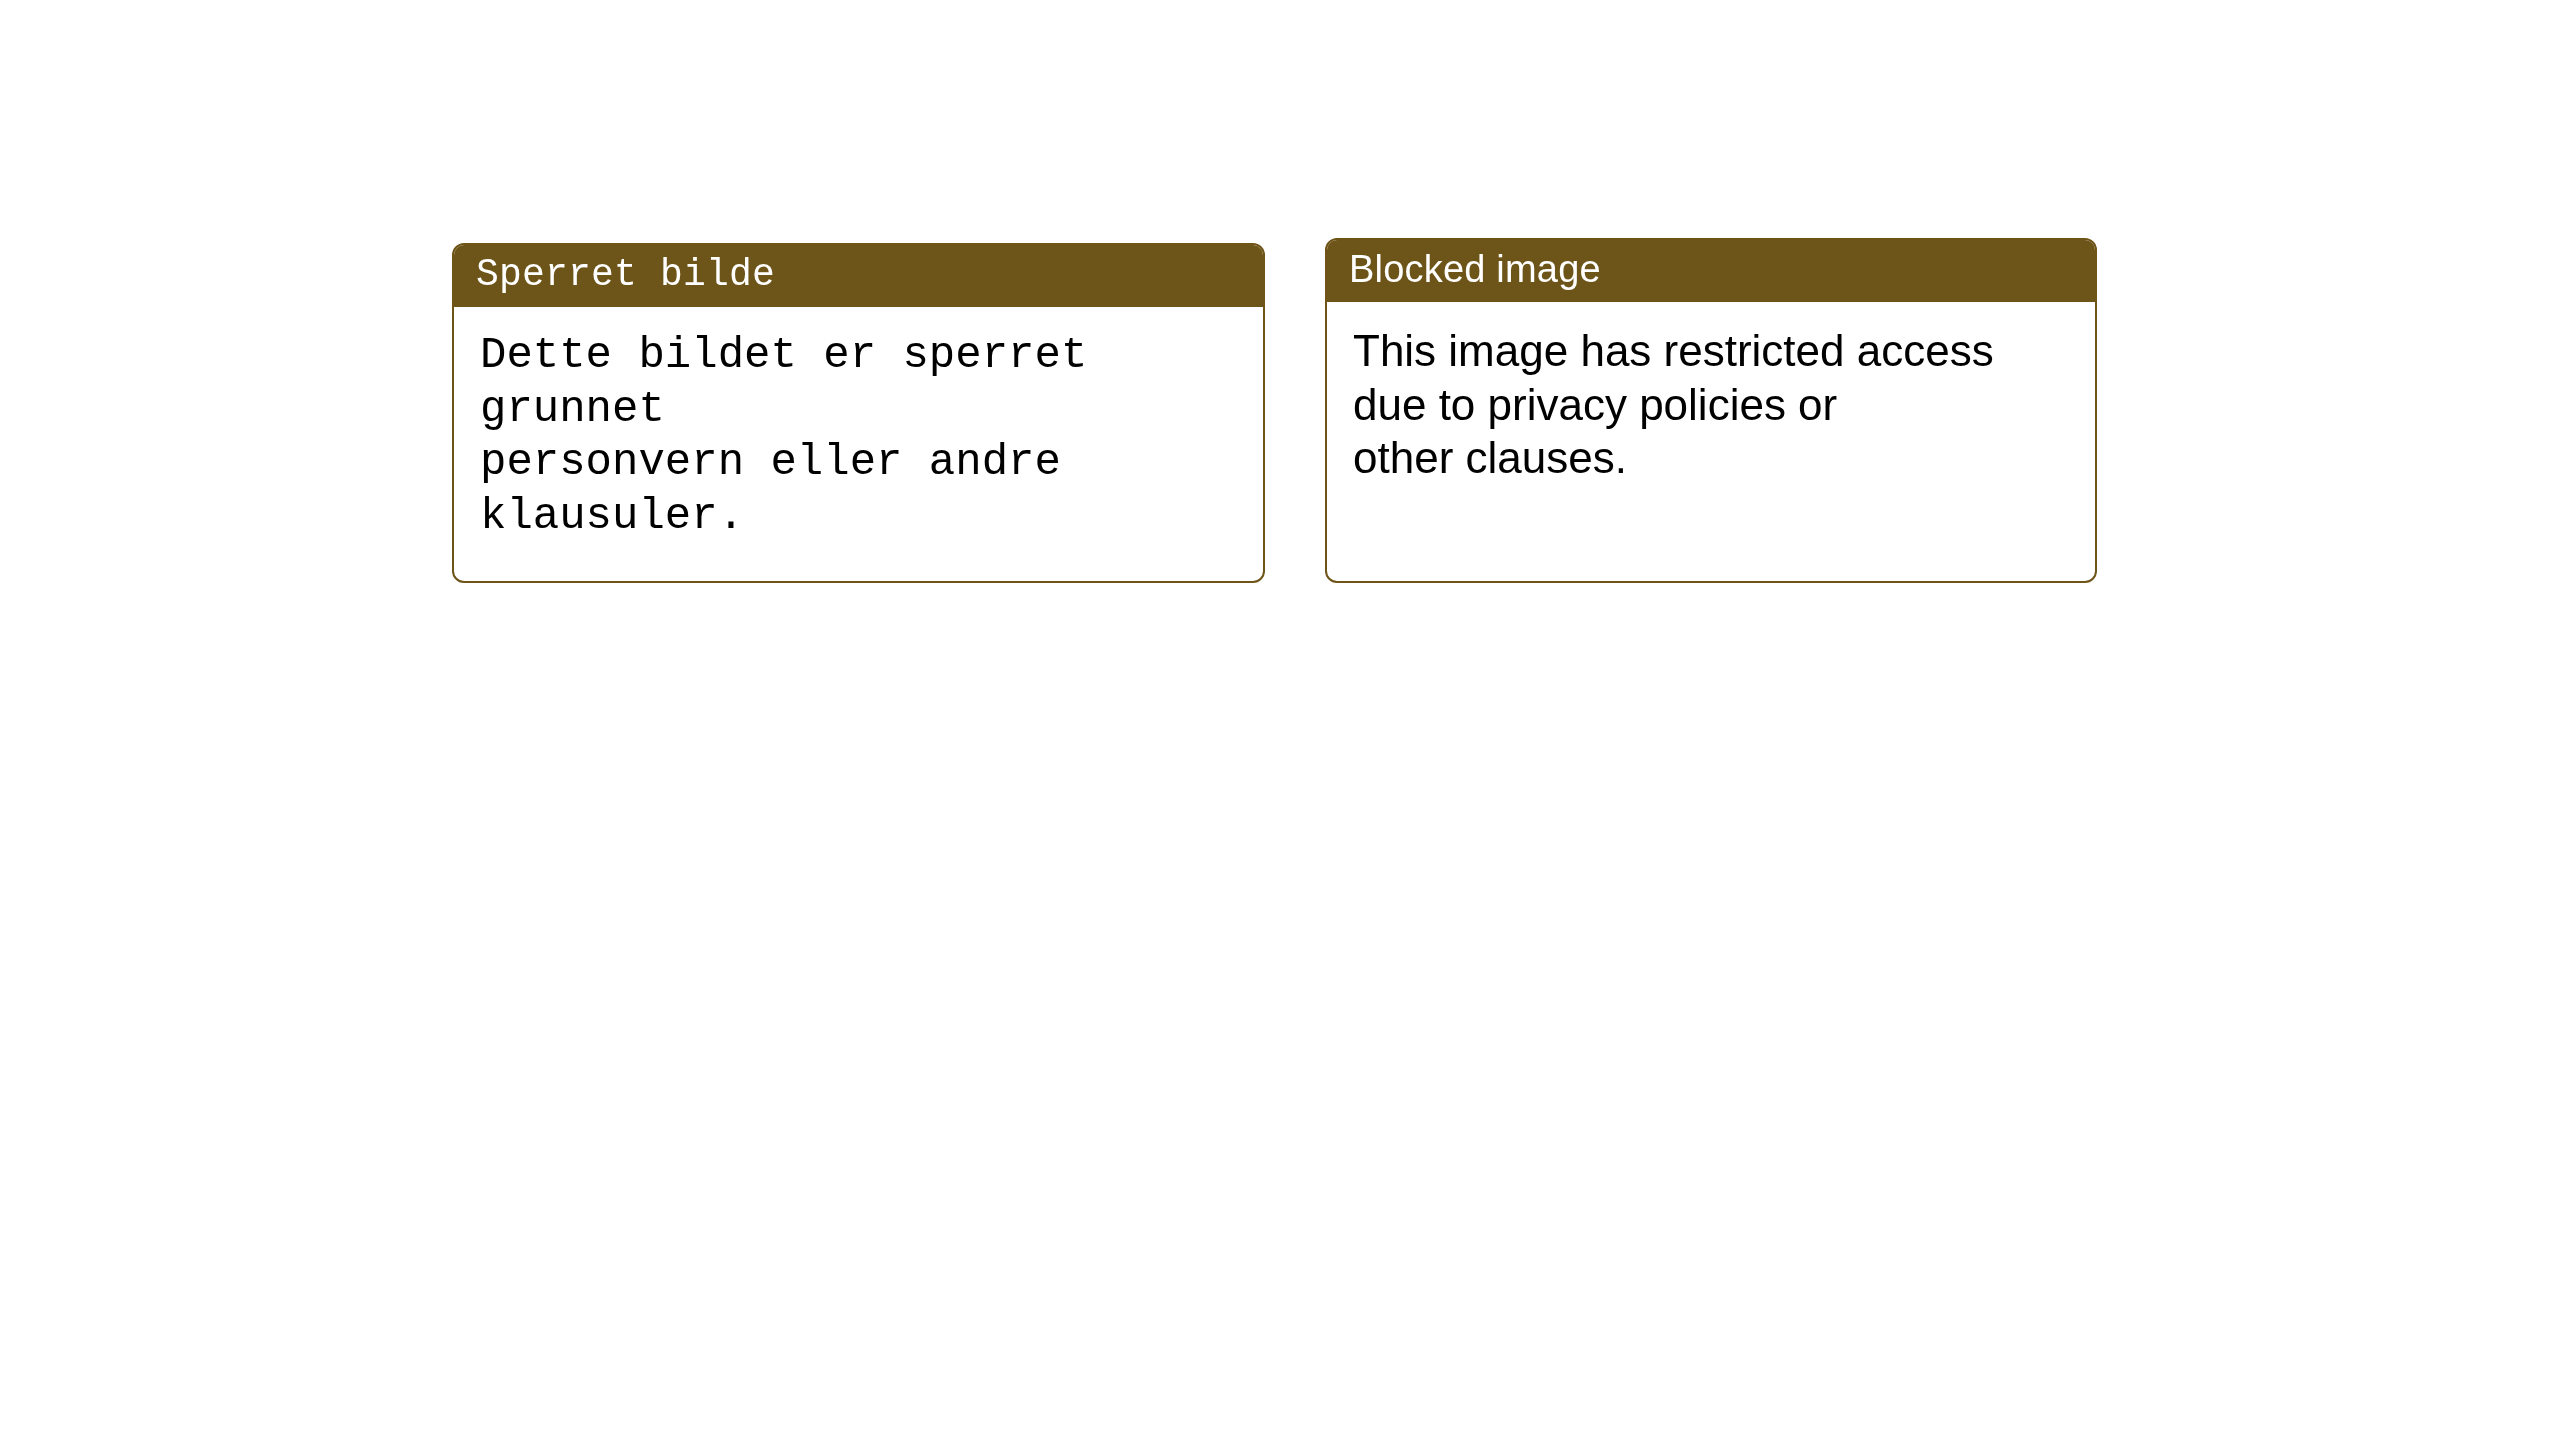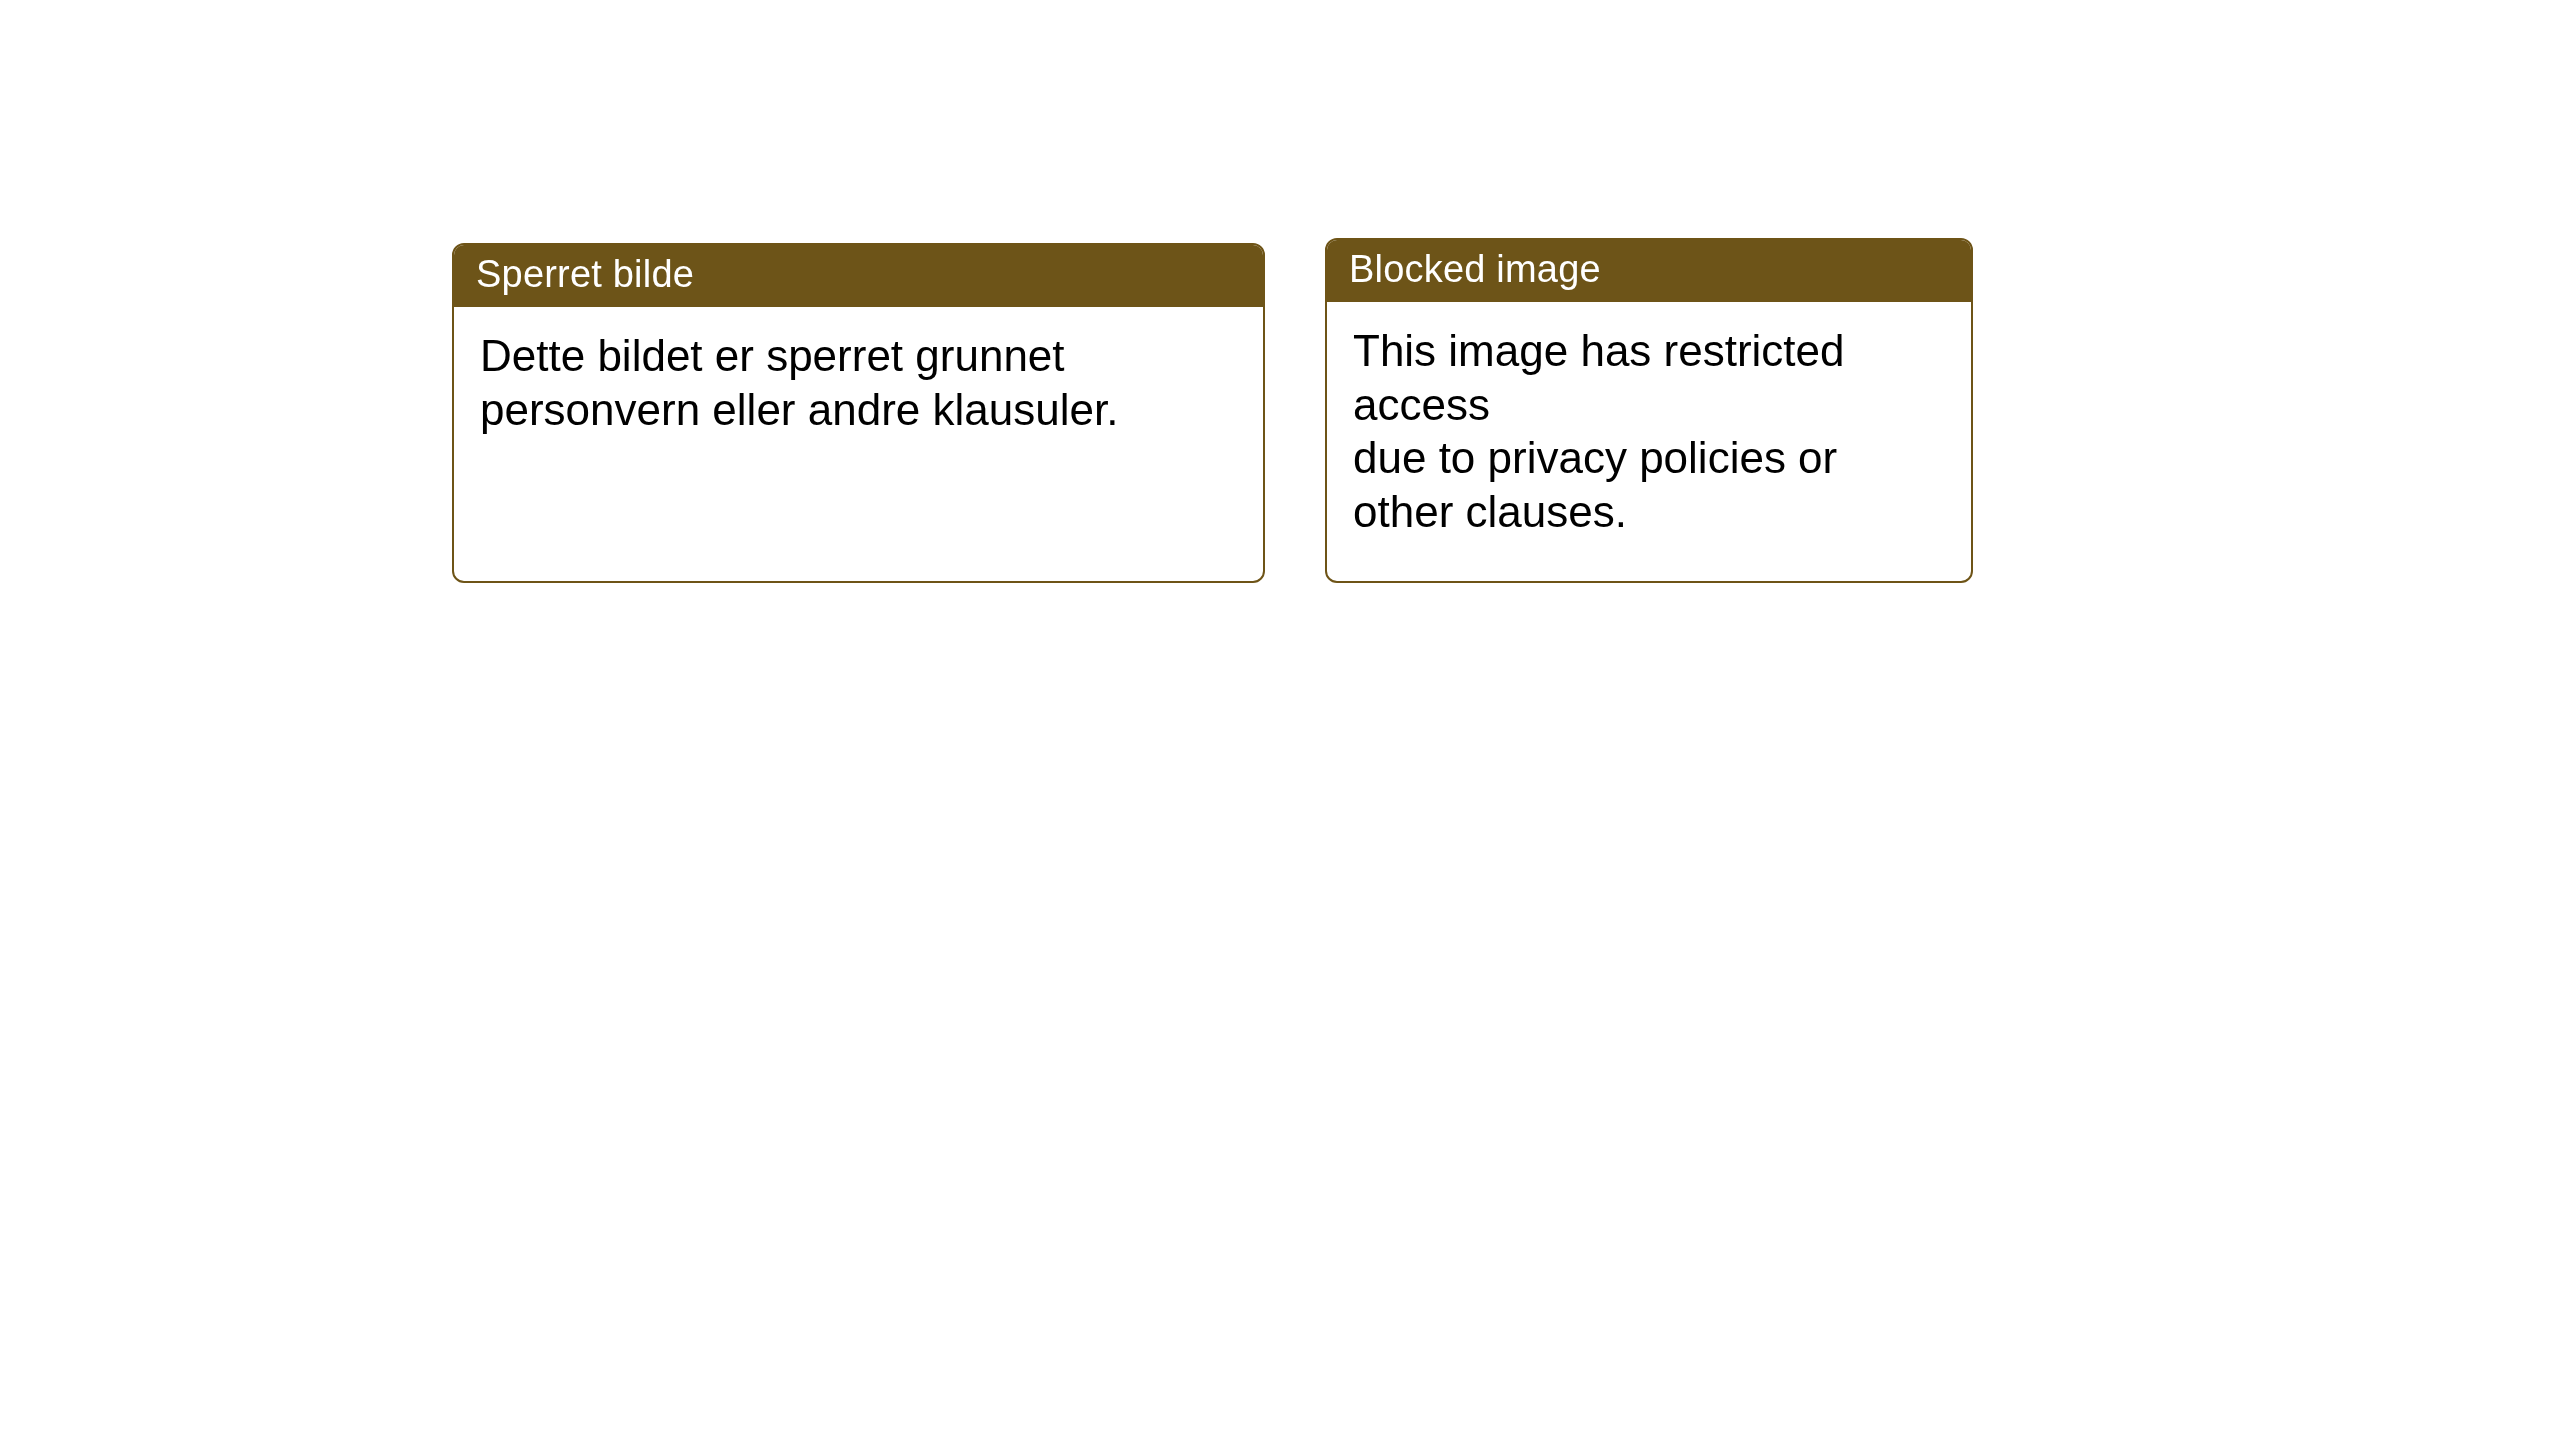--- a/index.html
+++ b/index.html
@@ -46,26 +46,27 @@
     line-height: 1.22;
     font-weight: 400;
     white-space: pre-line;
   }
   
   #card-no {
     left: 452px;
     top: 243px;
     width: 813px;
     height: 340px;
+    font-family: Liberation Mono, monospace;
   }
   
   #card-en {
     left: 1325px;
     top: 238px;
-    width: 648px;
+    width: 772px;
     height: 345px;
   }
 </style>
 </head>
 <body>
 
 <div class="stage">
 
   <div class="notice-card" id="card-no">
     <div class="card-header">Sperret bilde</div>

